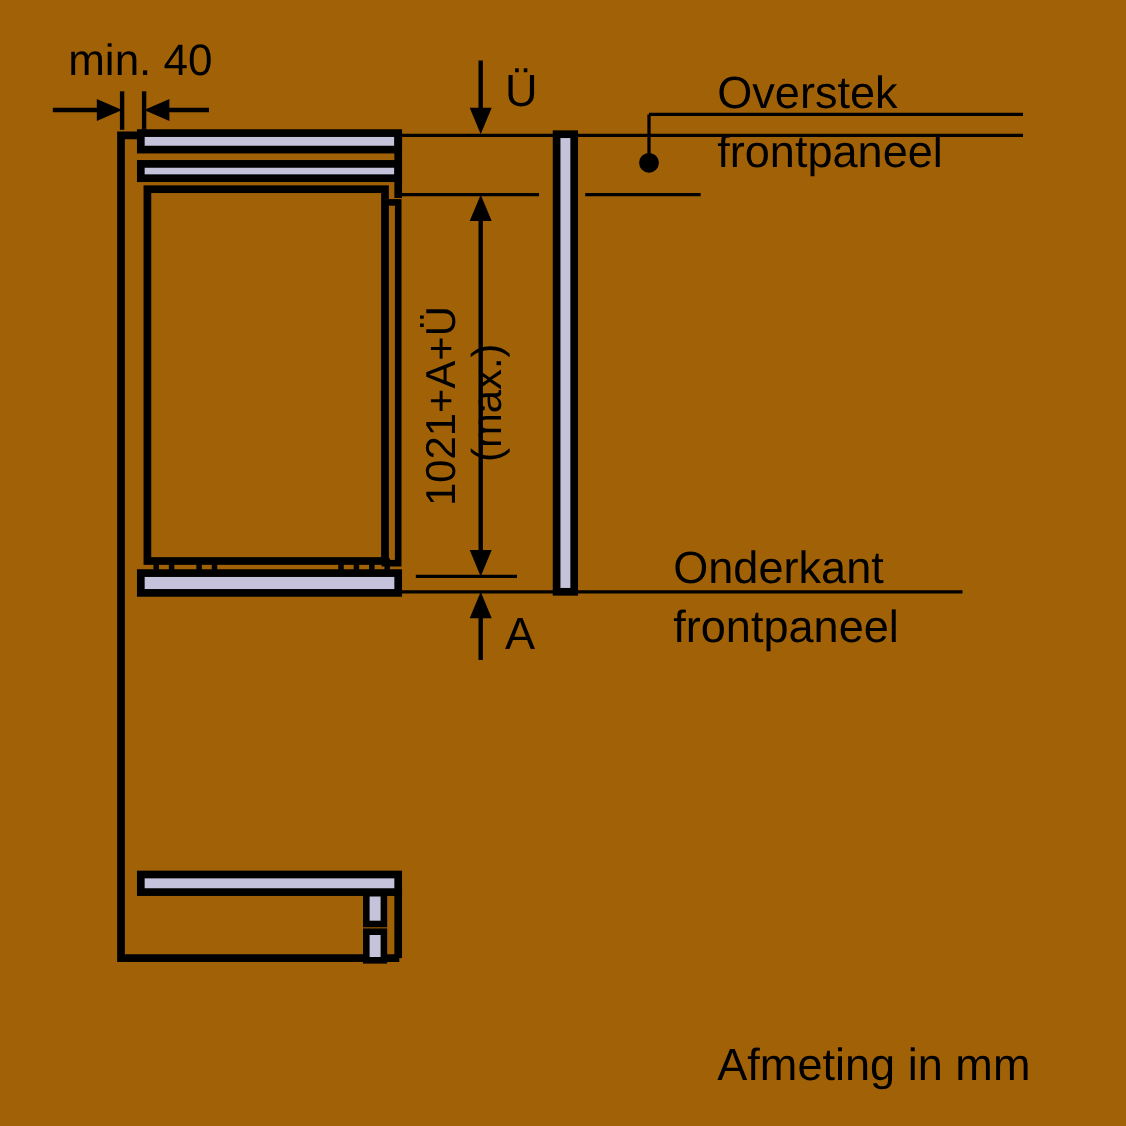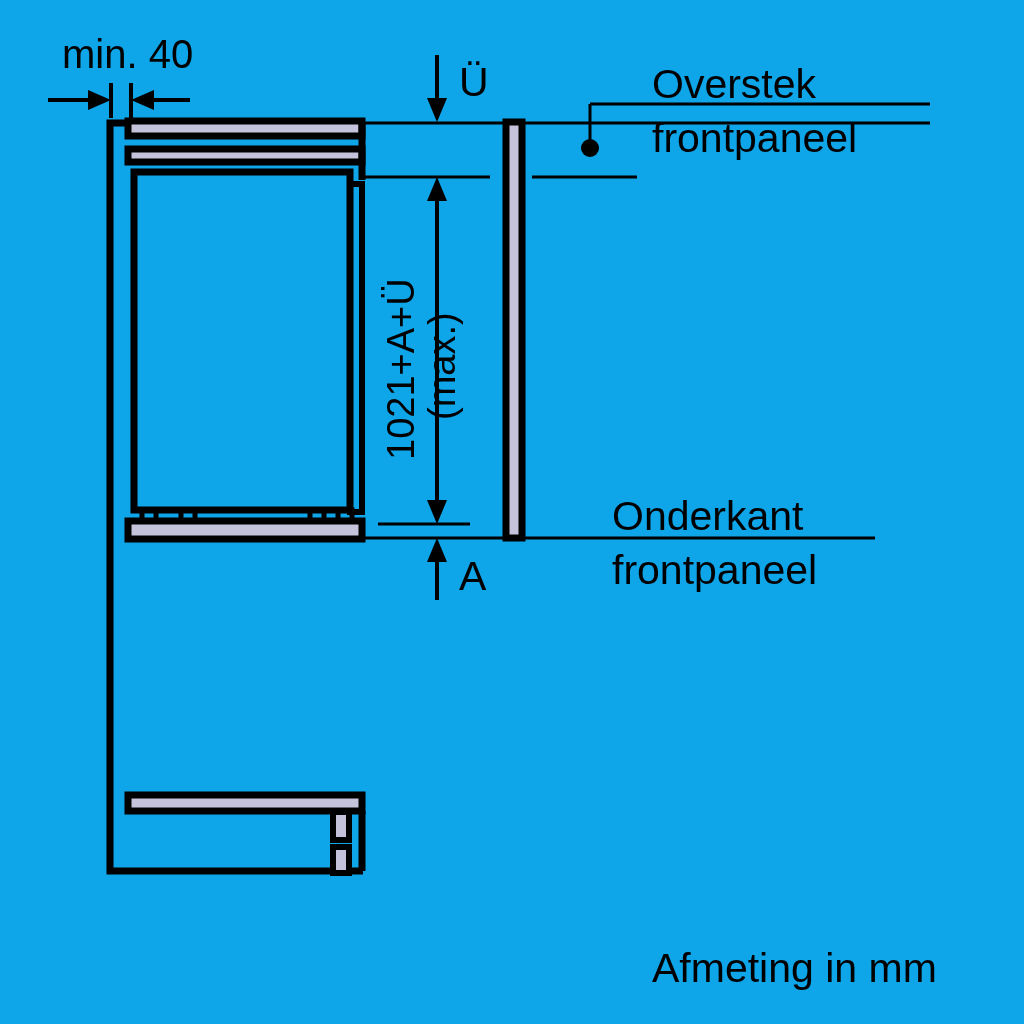--- a/index.html
+++ b/index.html
@@ -11,21 +11,21 @@
   body {
     width: 1024px;
     height: 1024px;
     overflow: hidden;
     font-family: "Liberation Sans", sans-serif;
   }
   #diagram-root {
     position: relative;
     width: 1024px;
     height: 1024px;
-    background: #0ea5e9;
+    background: #a16207;
   }
   svg#technical-drawing {
     display: block;
     width: 1024px;
     height: 1024px;
   }
   .stroke-main {
     stroke: #000000;
     fill: none;
     stroke-linecap: butt;

